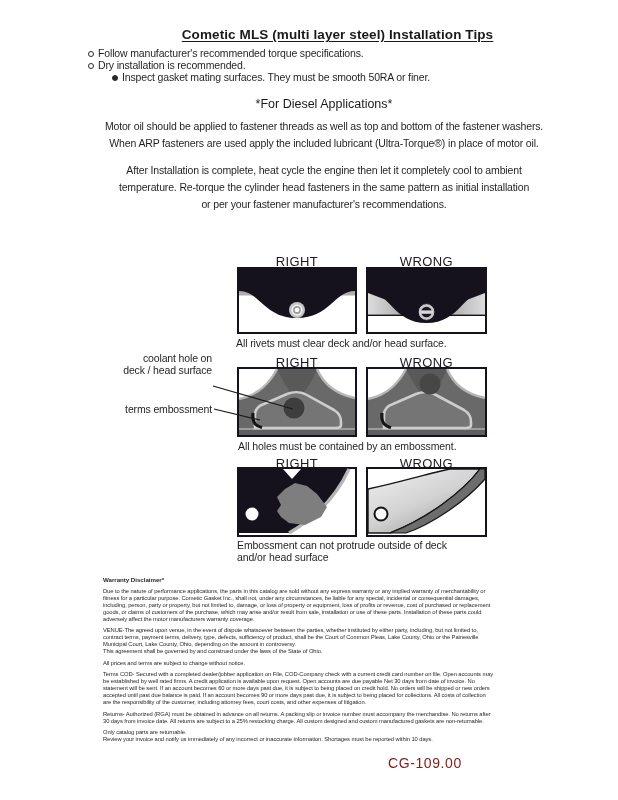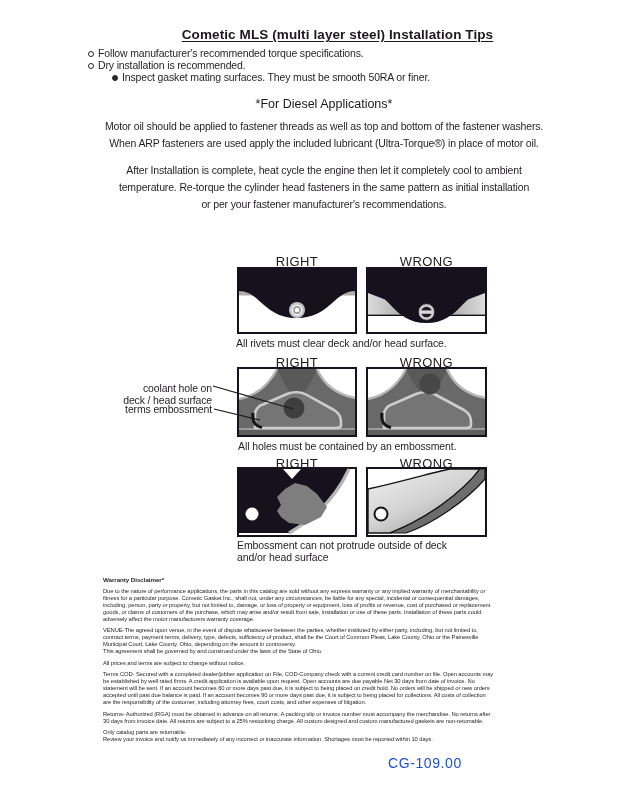--- a/index.html
+++ b/index.html
@@ -27,21 +27,21 @@
   .dg-box svg{display:block;width:100%;height:100%;}
   .dg-caption{position:absolute;font-size:10.5px;letter-spacing:-0.1px;line-height:12px;color:#221f22;white-space:pre-line;}
   .side-label{position:absolute;width:124px;text-align:right;font-size:10.5px;letter-spacing:-0.15px;line-height:12px;color:#221f22;white-space:pre-line;}
   .leader-overlay{position:absolute;left:0;top:0;width:618px;height:322px;pointer-events:none;}
 
   
   .legal{position:absolute;left:103px;top:576px;width:420px;color:#2a282a;}
   .legal-heading{font-size:6.2px;font-weight:bold;margin:0 0 4.5px 0;letter-spacing:-0.05px;}
   .legal p{margin:0 0 4.5px 0;font-size:5.8px;line-height:7px;letter-spacing:-0.08px;white-space:pre-line;}
 
-  .part-code{position:absolute;left:388px;top:755px;font-size:14px;letter-spacing:0.6px;color:#1d4ed8;}
+  .part-code{position:absolute;left:388px;top:755px;font-size:14px;letter-spacing:0.6px;color:#7f1d1d;}
 </style>
 </head>
 <body>
 
 <div class="page">
 
   <div class="content">
     <h1 class="doc-title">Cometic MLS (multi layer steel) Installation Tips</h1>
 
     <div class="tips">
@@ -105,21 +105,21 @@
         <circle cx="60.5" cy="45" r="8.4" fill="#c9c9c9" stroke="#15111d" stroke-width="1"></circle>
         <circle cx="60.5" cy="45" r="5.3" fill="#1b1724"></circle>
         <rect x="54.5" y="43.4" width="12" height="3.4" fill="#d8d8d8"></rect>
       </svg>
     </div>
     <div class="dg-caption" style="left:236px;top:85px;width:290px;">All rivets must clear deck and/or head surface.</div>
 
     <div class="dg-label" style="left:237px;top:103px;width:120px;">RIGHT</div>
     <div class="dg-label" style="left:366px;top:103px;width:121px;">WRONG</div>
 
-    <div class="side-label" style="left:88px;top:130px;">coolant hole on
+    <div class="side-label" style="left:88px;top:100px;">coolant hole on
 deck / head surface</div>
     <div class="side-label" style="left:88px;top:151px;">terms embossment</div>
 
     <div class="dg-box" style="left:237px;top:115px;height:70px;">
       <svg viewBox="0 0 120 70">
         <rect x="1" y="1" width="118" height="68" fill="#ffffff" stroke="#15111d" stroke-width="2"></rect>
         <path d="M2,32 C22,28 34,14 40,2 H80 C86,16 98,27 118,31 V68 H2 Z" fill="#696969"></path>
         <path d="M40,2 H80 C74,18 64,29 60,35 C54,27 46,15 40,2 Z" fill="#595959"></path>
         <path d="M2,32 C22,28 34,14 40,2" stroke="#b7b7b7" stroke-width="2.4" fill="none"></path>
         <path d="M80,2 C86,16 98,27 118,31" stroke="#b7b7b7" stroke-width="2.4" fill="none"></path>

